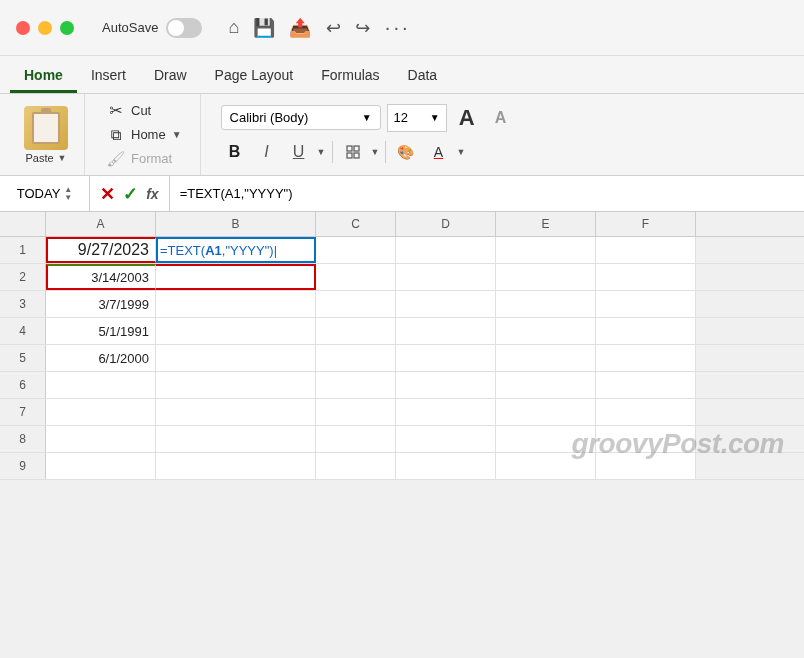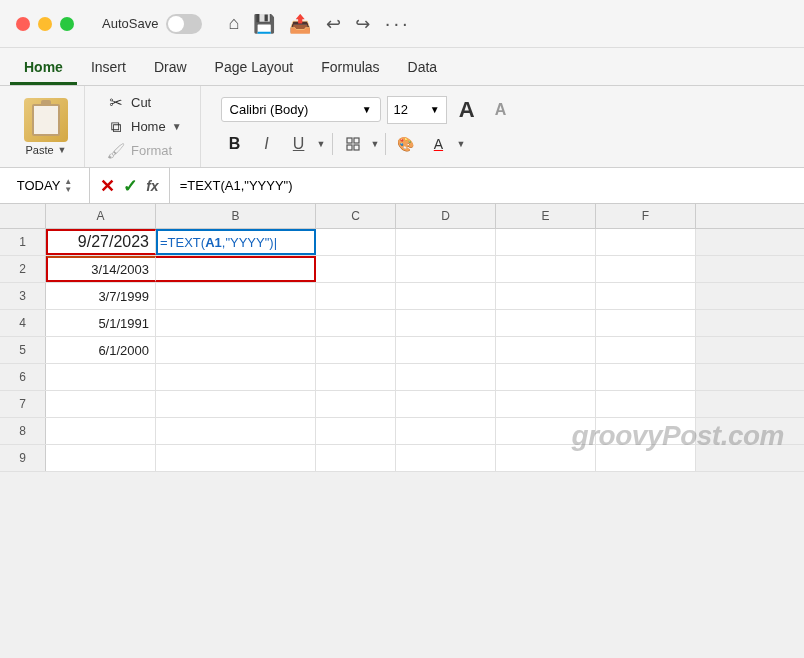--- a/index.html
+++ b/index.html
@@ -1,21 +1,21 @@
 <!DOCTYPE html>
 <html><head>
   <meta charset="utf-8">
   <style>
     * { box-sizing: border-box; margin: 0; padding: 0; }
     body { font-family: -apple-system, BlinkMacSystemFont, 'Segoe UI', sans-serif; background: #f0f0f0; width: 804px; height: 658px; overflow: hidden; }
 
     
     .title-bar {
       background: #f5f5f5;
-      height: 48px;
+      height: 56px;
       display: flex;
       align-items: center;
       padding: 0 16px;
       gap: 12px;
       border-bottom: 1px solid #ddd;
     }
     .traffic-lights { display: flex; gap: 8px; align-items: center; }
     .tl { width: 14px; height: 14px; border-radius: 50%; }
     .tl.red { background: #ff5f57; }
     .tl.yellow { background: #febc2e; }
@@ -474,21 +474,21 @@
           <span style="color:#1565c0;">,"YYYY")|</span>
       </div>
       <div class="cell col-c"></div>
       <div class="cell col-d"></div>
       <div class="cell col-e"></div>
       <div class="cell col-f"></div>
     </div>
 
     <div class="sheet-row">
       <div class="row-num">2</div>
-      <div class="cell col-a number" style="border-top: 2px solid #c2410c; border-left: 2px solid #cc0000; border-bottom: 2px solid #cc0000;">3/14/2003</div>
+      <div class="cell col-a number" style="border-top: 2px solid #4d7c0f; border-left: 2px solid #cc0000; border-bottom: 2px solid #cc0000;">3/14/2003</div>
       <div class="cell col-b" style="border-top: 2px solid #cc0000; border-right: 2px solid #cc0000; border-bottom: 2px solid #cc0000;"></div>
       <div class="cell col-c"></div>
       <div class="cell col-d"></div>
       <div class="cell col-e"></div>
       <div class="cell col-f"></div>
     </div>
 
     <div class="sheet-row">
       <div class="row-num">3</div>
       <div class="cell col-a number">3/7/1999</div>

